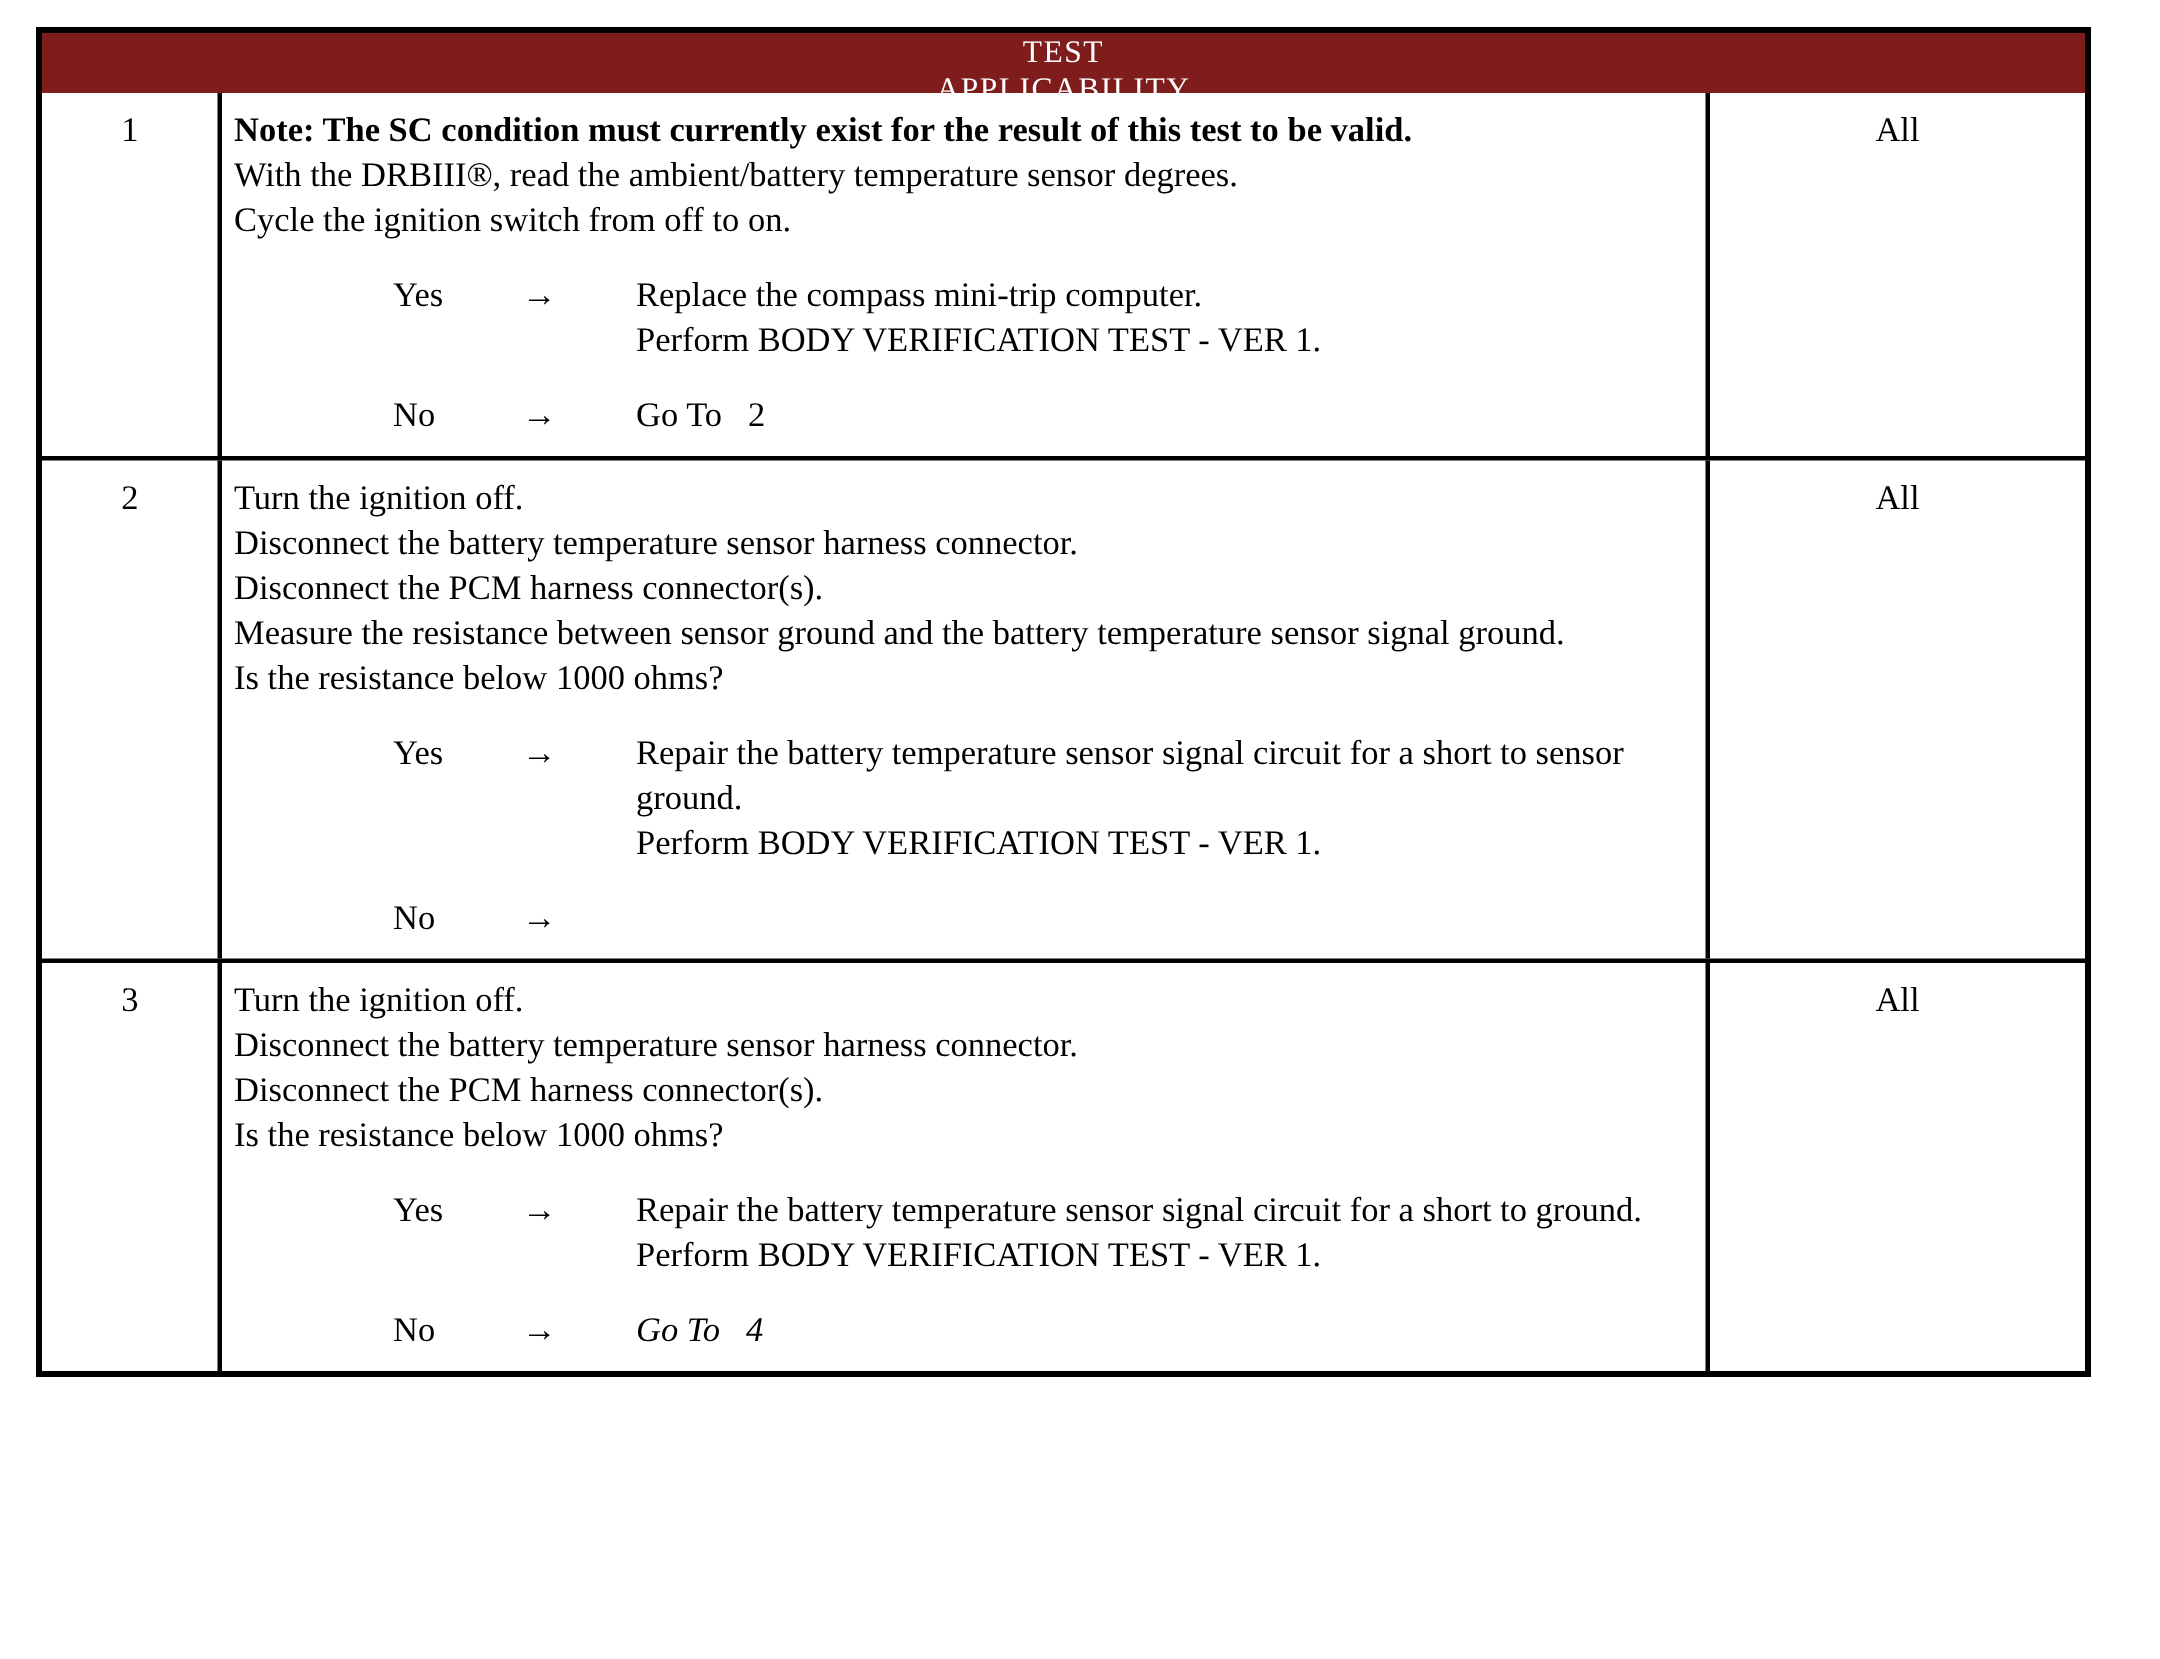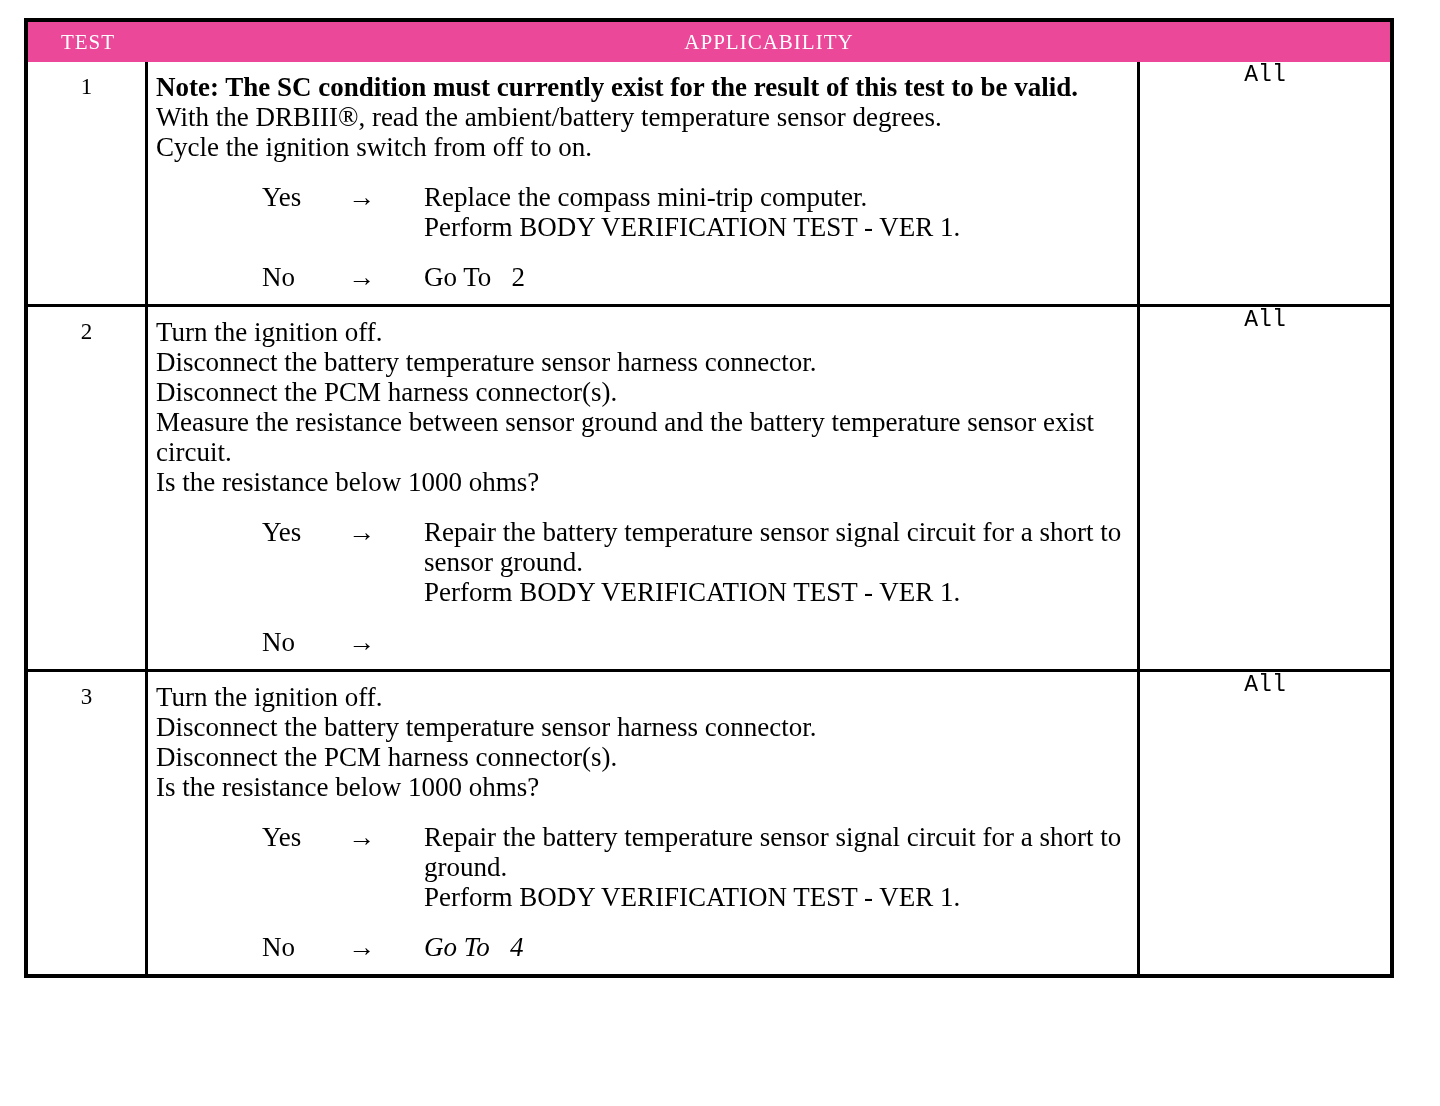--- a/index.html
+++ b/index.html
@@ -1,30 +1,30 @@
 <!DOCTYPE html>
 <html><head>
 <meta charset="utf-8">
 <style>
   html, body { margin: 0; padding: 0; background: #ffffff; }
   body { width: 1440px; height: 1106px; position: relative; font-family: "DejaVu Serif", "Liberation Serif", serif; color: #000; }
   .tbl {
     position: absolute; left: 24px; top: 18px; width: 1370px;
     border: 4px solid #000; box-sizing: border-box;
   }
-  .hdr { display: flex; background: #ec4899; color: #fff; height: 40px; align-items: center; }
+  .hdr { display: flex; background: #7f1d1d; color: #fff; height: 40px; align-items: center; flex-direction: column; }
   .hdr div { font-family: "Liberation Serif", serif; font-size: 21px; letter-spacing: 1px; text-align: center; }
   .c-test { width: 120px; flex: none; }
   .c-action { width: 992px; flex: none; }
   .c-app { flex: 1; }
   .row { display: flex; border-top: 3px solid #000; }
   .row:first-of-type { border-top: none; }
   .row .c-test { border-right: 3px solid #000; text-align: center; padding-top: 12px; font-family: "Liberation Serif", serif; font-size: 23px; box-sizing: border-box; }
-  .row .c-action { border-right: 3px solid #000; padding: 10px 8px 12px 8px; box-sizing: border-box; font-family: "Liberation Serif", serif; font-size: 27px; line-height: 30px; }
-  .row .c-app { text-align: center; font-family: Liberation Mono, monospace; font-size: 23px; }
+  .row .c-action { border-right: 3px solid #000; padding: 10px 8px 12px 8px; box-sizing: border-box; font-family: "Liberation Serif", serif; font-size: 23px; line-height: 30px; }
+  .row .c-app { text-align: center; padding-top: 12px; font-family: Liberation Serif, serif; font-size: 23px; }
   .note { font-weight: bold; }
   .line { display: block; }
   .outcome { display: flex; margin-left: 106px; margin-top: 20px; gap: 28px; }
   .outcome .lbl { width: 58px; flex: none; }
   .outcome .arrow { width: 48px; flex: none; }
   .outcome .txt { flex: 1; }
 </style>
 </head>
 <body>
 
@@ -55,21 +55,21 @@
           </div>
         </div>
         <div class="c-app">All</div>
       </div>
       <div class="row">
         <div class="c-test">2</div>
         <div class="c-action">
           <span class="line">Turn the ignition off.</span>
           <span class="line">Disconnect the battery temperature sensor harness connector.</span>
           <span class="line">Disconnect the PCM harness connector(s).</span>
-          <span class="line">Measure the resistance between sensor ground and the battery temperature sensor exist circuit.</span>
+          <span class="line">Measure the resistance between sensor ground and the battery temperature sensor signal ground.</span>
           <span class="line">Is the resistance below 1000 ohms?</span>
           <div class="outcome">
             <span class="lbl">Yes</span>
             <span class="arrow">→</span>
             <span class="txt">
               <span class="line">Repair the battery temperature sensor signal circuit for a short to sensor ground.</span>
               <span class="line">Perform BODY VERIFICATION TEST - VER 1.</span>
             </span>
           </div>
           <div class="outcome">

